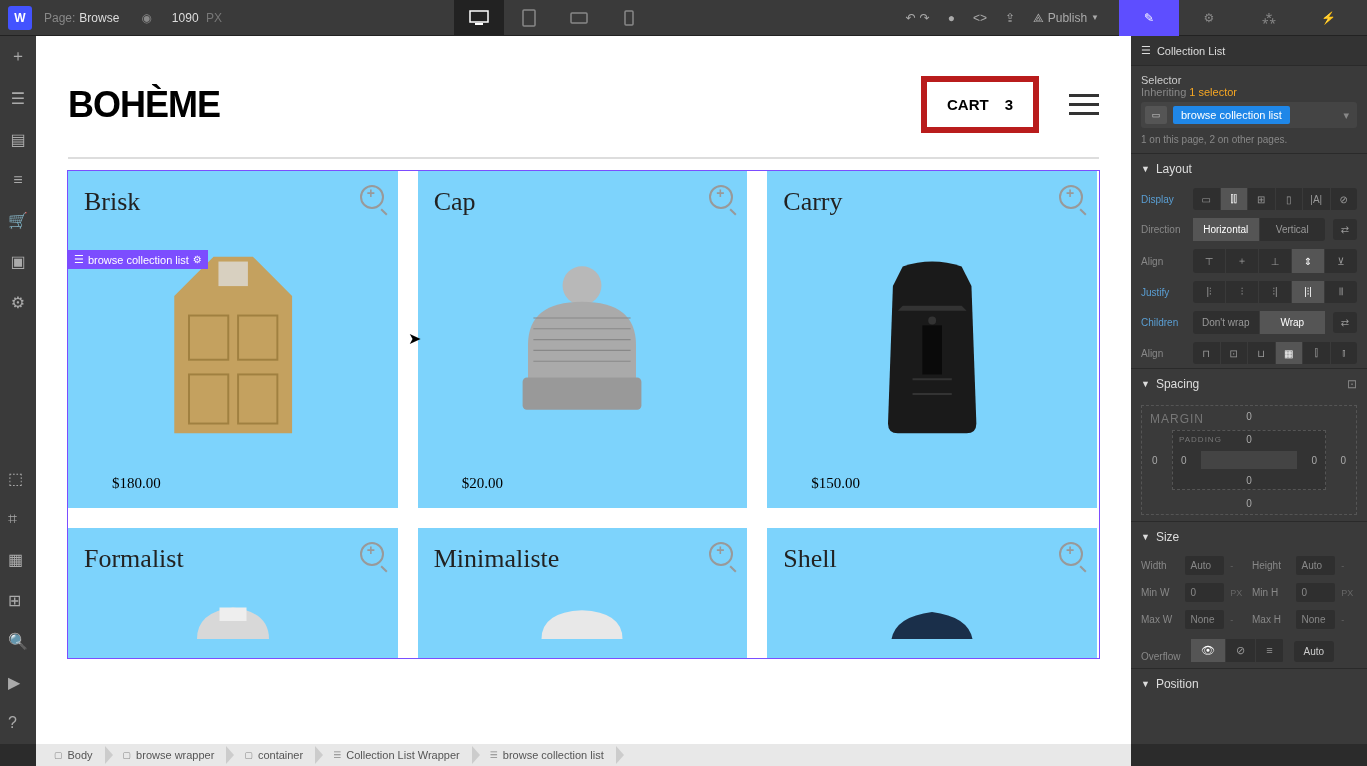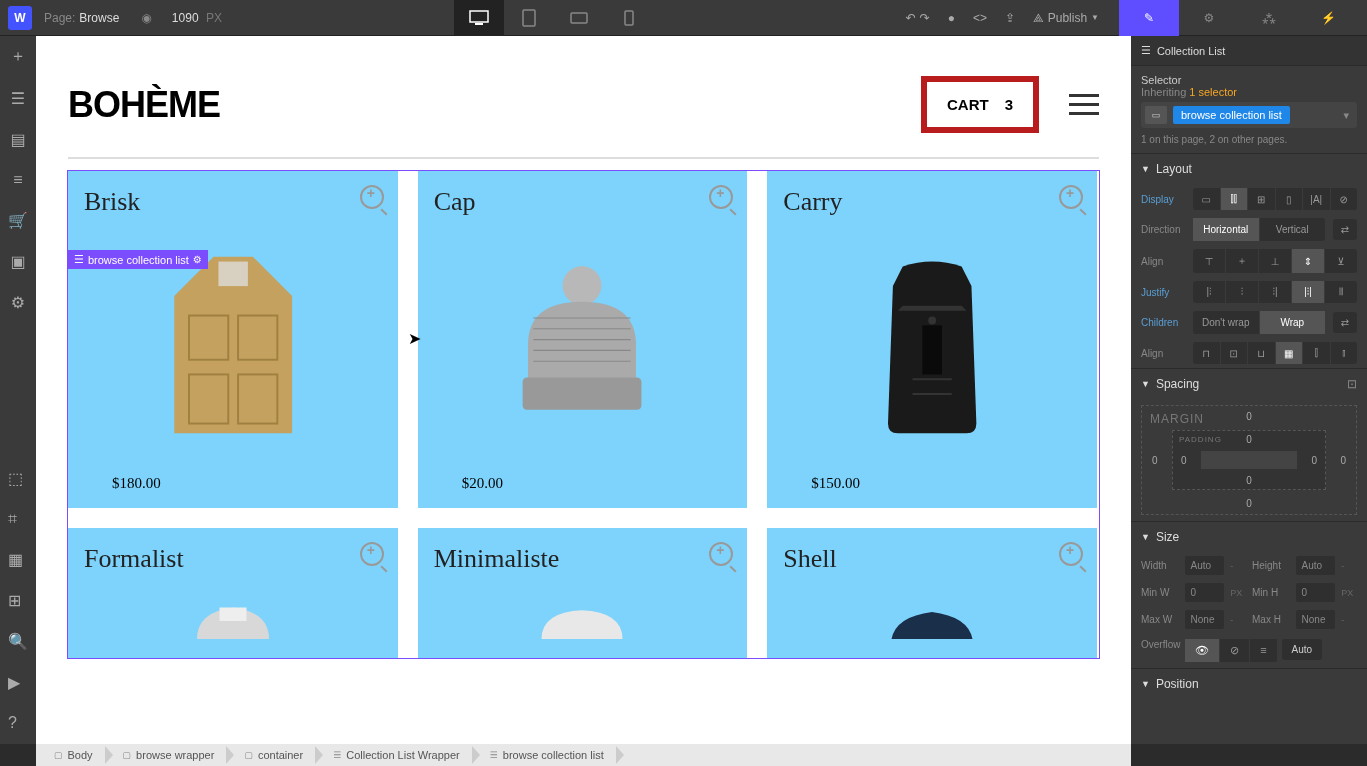--- a/index.html
+++ b/index.html
@@ -107,21 +107,21 @@
 .sv-pt { top: 3px; left: 50%; transform: translateX(-50%); }
 .sv-pb { bottom: 3px; left: 50%; transform: translateX(-50%); }
 .sv-pl { left: 8px; top: 50%; transform: translateY(-50%); }
 .sv-pr { right: 8px; top: 50%; transform: translateY(-50%); }
 
 .size-row { display: flex; align-items: center; padding: 4px 10px; gap: 6px; }
 .size-row .lbl { width: 38px; color: #888; font-size: 10px; }
 .size-row .input { background: #2f2f2f; border-radius: 2px; padding: 4px 6px; width: 40px; color: #888; font-size: 10px; }
 .size-row .unit { color: #666; font-size: 9px; width: 16px; }
 
-.overflow-row { display: flex; align-items: flex-start; padding: 6px 10px; }
+.overflow-row { display: flex; align-items: flex-end; padding: 6px 10px; gap: 6px; }
 .overflow-row .lbl { width: 44px; color: #888; font-size: 10px; }
 .overflow-row .btns { display: flex; background: #2f2f2f; border-radius: 3px; }
 .overflow-row .btns .b { padding: 5px 10px; cursor: pointer; color: #999; border-right: 1px solid #3a3a3a; }
 .overflow-row .btns .b.active { background: #555; color: #fff; }
 .overflow-row .auto { background: #2f2f2f; padding: 5px 10px; border-radius: 3px; margin-left: 4px; font-size: 10px; }
 
 
 .bottom-crumb { position: absolute; left: 36px; right: 236px; bottom: 0; height: 22px; background: #e8e8e8; display: flex; align-items: center; font-size: 11px; color: #555; }
 .bottom-crumb .item { padding: 0 12px 0 18px; position: relative; display: flex; align-items: center; gap: 5px; cursor: pointer; height: 100%; }
 .bottom-crumb .item::after { content: ''; position: absolute; right: -8px; top: 2px; width: 0; height: 0; border-top: 9px solid transparent; border-bottom: 9px solid transparent; border-left: 8px solid #ccc; }

